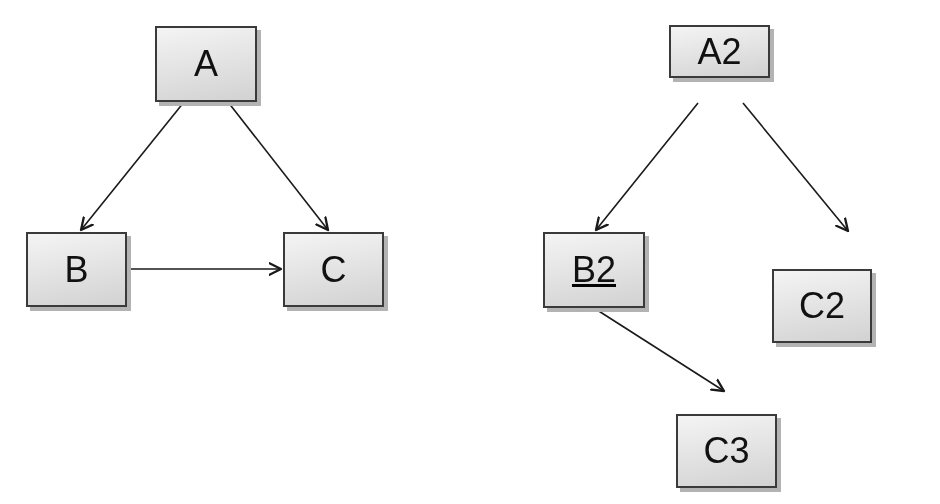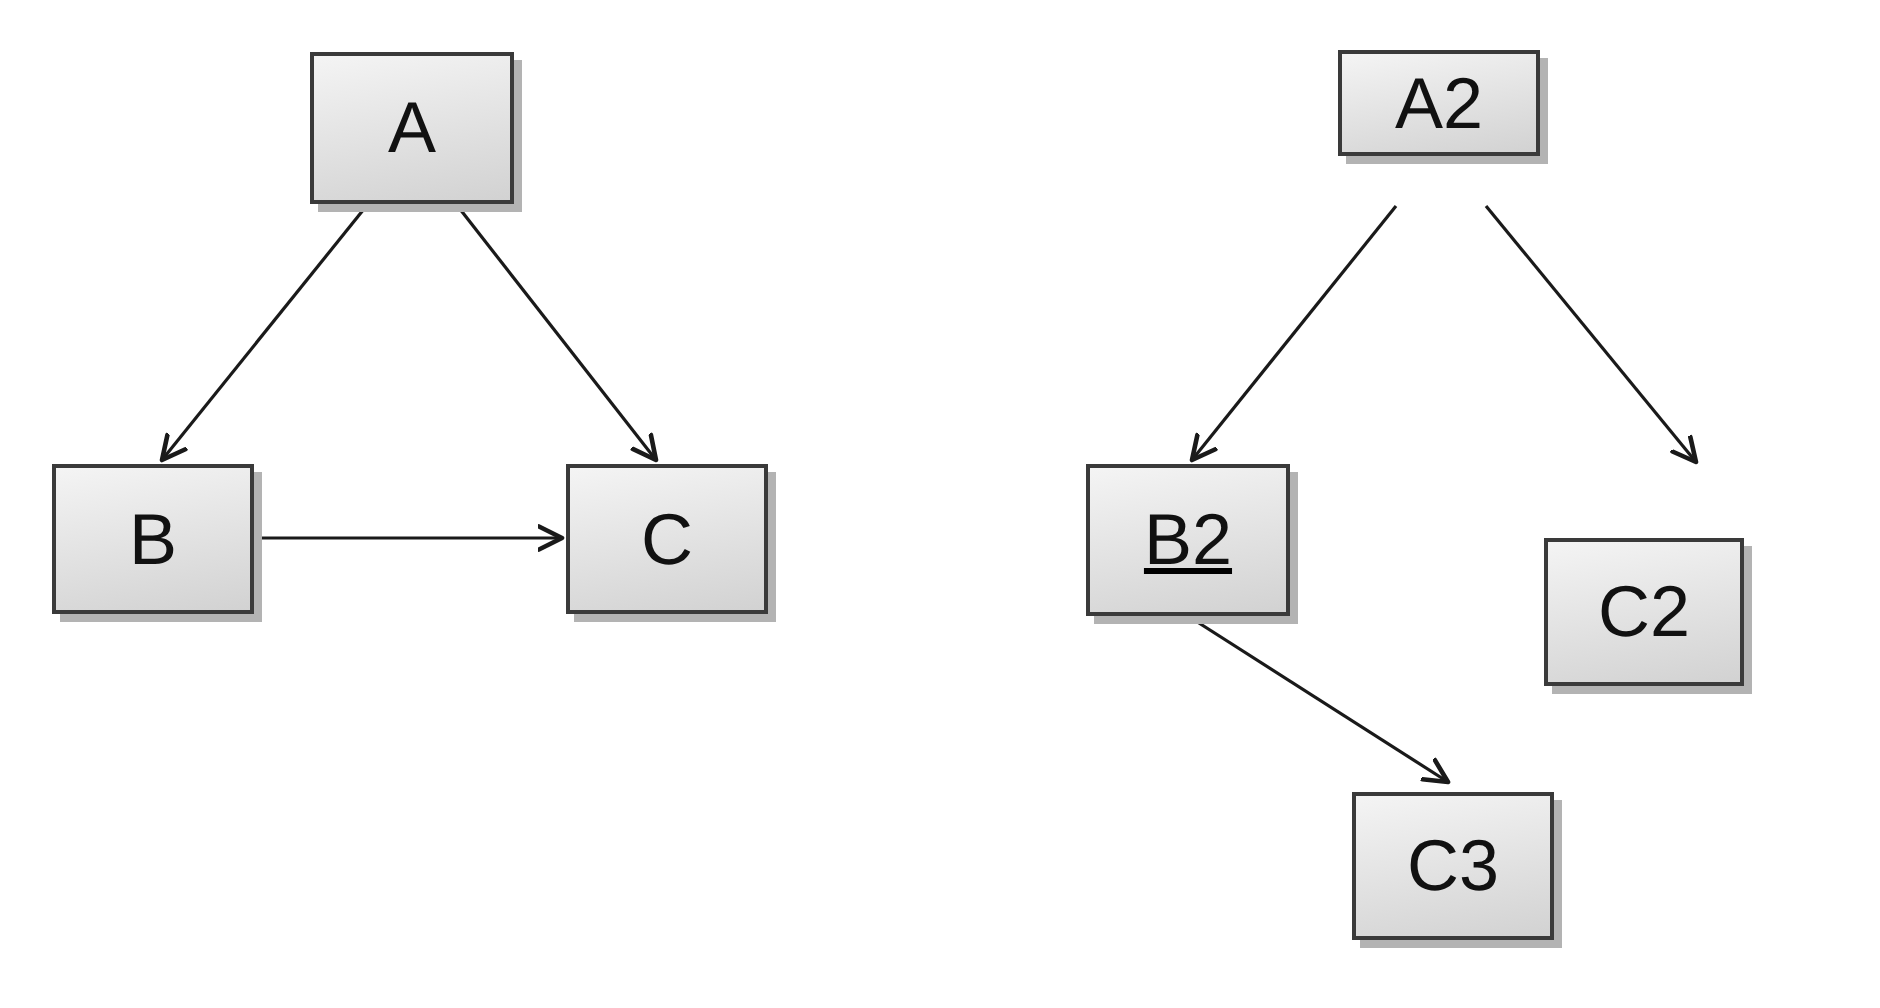--- a/index.html
+++ b/index.html
@@ -45,21 +45,21 @@
     line-height: 1;
     user-select: none;
   }
   
   .node-a  { left: 155px; top: 26px;  width: 102px; height: 76px; }
   .node-b  { left: 26px;  top: 232px; width: 101px; height: 75px; }
   .node-c  { left: 283px; top: 232px; width: 101px; height: 75px; }
   .node-a2 { left: 669px; top: 25px;  width: 101px; height: 53px; }
   .node-b2 { left: 543px; top: 232px; width: 102px; height: 76px; text-decoration: underline; }
   .node-c2 { left: 772px; top: 233px; width: 100px; height: 74px; margin-top: 36px; }
-  .node-c3 { left: 676px; top: 396px; width: 101px; height: 74px; }
+  .node-c3 { left: 676px; top: 414px; width: 101px; height: 74px; }
 </style>
 </head>
 <body>
 
 <div class="canvas">
 
   <svg class="edges-layer" width="940" height="504" viewBox="0 0 940 504" xmlns="http://www.w3.org/2000/svg">
     <defs>
       <marker id="arrowhead" viewBox="0 0 10 10" refX="8.5" refY="5" markerWidth="9" markerHeight="9" orient="auto">
         <path d="M0.5,1 L8.5,5 L0.5,9" fill="none" stroke="var(--edge-color, #1a1a1a)" stroke-width="1.6" stroke-linecap="round" stroke-linejoin="round"></path>

